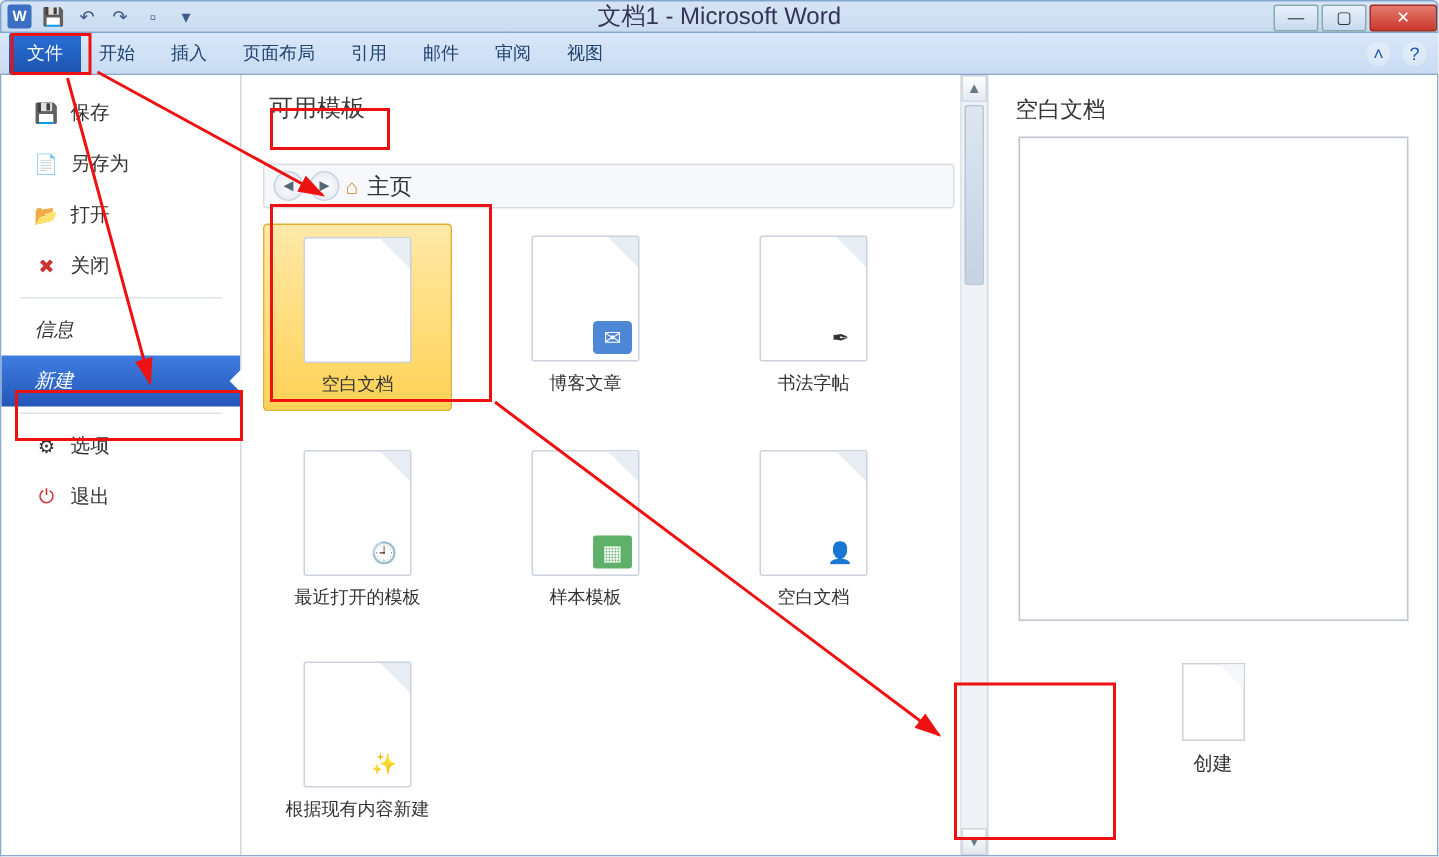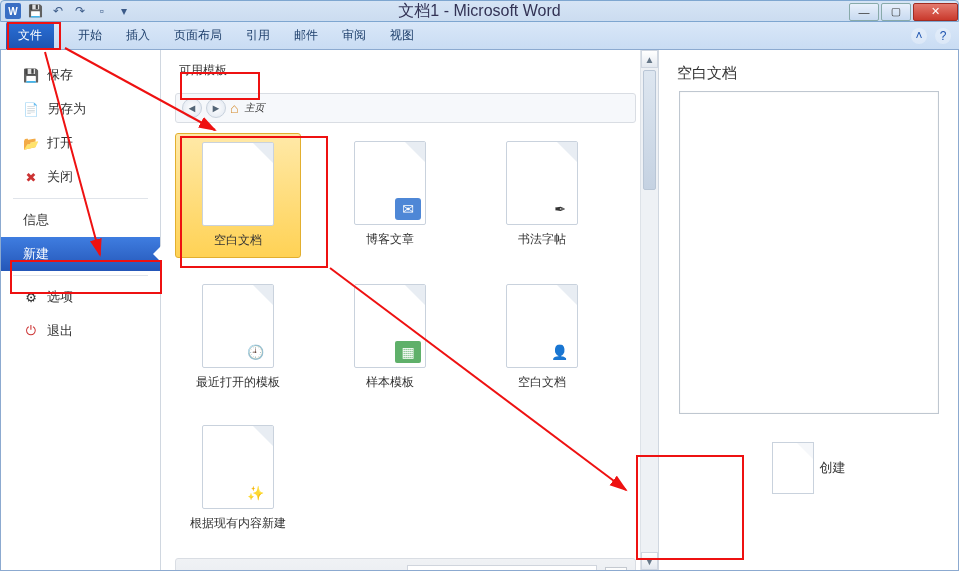--- a/index.html
+++ b/index.html
@@ -11,41 +11,41 @@
 .qat-icon { width:16px; height:16px; margin:0 3px; display:flex; align-items:center; justify-content:center; color:#3b5a88; font-size:12px;}
 .title-bar .title-text { position:absolute; left:50%; transform:translateX(-50%); font-size:16px; color:#335; }
 .title-bar .win-btns { margin-left:auto; display:flex;}
 .win-btn { width:30px; height:18px; margin-left:2px; margin-top:1px; border-radius:2px; display:flex; align-items:center; justify-content:center; font-size:11px; color:#333;}
 .win-btn.min,.win-btn.max{ background:linear-gradient(#e8f0fb,#c8daf0); border:1px solid #8aa;}
 .win-btn.close{ background:linear-gradient(#e47a6f,#c9392c); color:#fff; width:45px; border:1px solid #a02c22;}
 
 
 .ribbon { height: 28px; background: linear-gradient(#d9e7f8,#c9dcf3); border-bottom:1px solid #8caad0; display:flex; align-items:stretch; padding-left:6px; position:relative;}
 .ribbon-tab { padding:0 12px; display:flex; align-items:center; font-size:12px; color:#21426e; cursor:pointer;}
-.ribbon-tab.file { background:linear-gradient(#2a6fd6,#1d54b0); color:#fff; border-radius:2px 2px 0 0; margin-right:12px;text-align:right;}
+.ribbon-tab.file { background:linear-gradient(#2a6fd6,#1d54b0); color:#fff; border-radius:2px 2px 0 0; margin-right:0;text-align:right;}
 .ribbon .right { margin-left:auto; display:flex; align-items:center; padding-right:8px; gap:8px;}
 .ribbon .right .rb { width:16px;height:16px;display:flex;align-items:center;justify-content:center;color:#1d54b0;font-size:12px;background:rgba(255,255,255,.3);border-radius:8px;}
 
 
 .backstage { display:flex; height: calc(100% - 50px); border:1px solid #8caad0; border-top:none; background:#fff;}
 .bs-left { width:160px; background:#fff; border-right:1px solid #d0d7e0; padding-top:8px;}
 .bs-item { display:flex; align-items:center; font-size:13px; color:#333; padding:8px 16px 8px 22px; gap:8px; cursor:pointer;}
 .bs-item .mi { width:16px; height:16px; display:flex; align-items:center; justify-content:center; font-size:13px;}
-.bs-item.noicon { padding-left:22px; }
+.bs-item.noicon { padding-left:22px;font-style:italic; }
 .bs-item.selected { background:linear-gradient(#3f7de0,#2456b8); color:#fff; position:relative;}
 .bs-item.selected::after{ content:""; position:absolute; right:-1px; top:50%; transform:translateY(-50%); border:8px solid transparent; border-right-color:#fff;}
 .bs-sep { height:1px; background:#e0e4ea; margin:4px 12px;}
 
 .bs-main { flex:1; display:flex; overflow:hidden;}
 .templates { flex:1; padding:10px 4px 10px 14px; overflow:auto; position:relative;}
-.tpl-header { font-size:12px; color:#3a3a3a; margin-bottom:12px; padding:2px 4px;}
+.tpl-header { font-size:16px; color:#3a3a3a; margin-bottom:24px; padding:2px 4px;}
 .tpl-nav { display:flex; align-items:center; gap:4px; border:1px solid #d9dde3; border-radius:3px; padding:4px 6px; background:#f6f8fb; margin-bottom:10px;}
 .tpl-nav .nbtn { width:20px;height:20px; border-radius:10px; background:radial-gradient(#fff,#dfe6f0); border:1px solid #c9d2dd; display:flex;align-items:center;justify-content:center;font-size:11px;color:#567;}
 .tpl-nav .home { color:#d48a2a; font-size:14px;}
-.tpl-nav .crumb{ font-size:10px; color:#333; margin-left:2px;font-style:italic;}
+.tpl-nav .crumb{ font-size:15px; color:#333; margin-left:2px;}
 
 .tpl-grid { display:flex; flex-wrap:wrap; gap:18px 26px; }
 .tpl-item { width:126px; display:flex; flex-direction:column; align-items:center; gap:6px; padding:8px 4px; border-radius:3px; cursor:pointer;}
 .tpl-item.selected { background:linear-gradient(#ffe9a8,#ffd255); border:1px solid #e2af2f;}
 .tpl-icon { width:72px;height:84px; background:#fff; border:1px solid #c9d2dd; border-radius:2px; position:relative; display:flex;align-items:center;justify-content:center;}
 .tpl-icon::before{ content:""; position:absolute; top:0; right:0; border:10px solid transparent; border-top-color:#e8edf3; border-right-color:#e8edf3;}
 .tpl-icon .overlay{ position:absolute; bottom:4px; right:4px; width:26px;height:22px; border-radius:3px; display:flex;align-items:center;justify-content:center;font-size:14px;}
 .tpl-label { font-size:12px; color:#333;}
 
 .group-header { display:flex; align-items:center; gap:8px; background:linear-gradient(#f0f2f5,#e5e9ee); border:1px solid #d9dde3; border-radius:3px; padding:6px 8px; margin-top:18px;}
@@ -55,21 +55,21 @@
 
 
 .scroll-col{ width:18px; background:#eef1f5; border-left:1px solid #dde2e8; position:relative;}
 .scroll-col .arrow{height:18px;display:flex;align-items:center;justify-content:center;font-size:10px;color:#678;background:linear-gradient(#fff,#e4e9f0);border:1px solid #cfd6e0;}
 .scroll-col .thumb{position:absolute; top:20px; left:2px; right:2px; height:120px; background:linear-gradient(#dde6f0,#c5d2e2); border:1px solid #b9c6d6; border-radius:2px;}
 
 
 .preview { width:300px; border-left:1px solid #d0d7e0; padding:14px 18px 10px; display:flex; flex-direction:column; align-items:center; background:#fff; position:relative;}
 .preview .pv-title{ font-size:15px; color:#333; align-self:flex-start; margin-bottom:8px;}
 .preview .pv-page{ width:260px; height:323px; border:1px solid #bfc7d0; background:#fff; box-shadow:0 0 2px rgba(0,0,0,.07) inset;}
-.create-btn{ margin-top:22px; display:flex; align-items:center; gap:6px; padding:6px 26px; cursor:pointer;}
+.create-btn{ margin-top:22px; display:flex; flex-direction:column; align-items:center; gap:6px; padding:6px 26px; cursor:pointer;}
 .create-btn .ci{ width:42px;height:52px;border:1px solid #c9d2dd;background:#fff;position:relative;}
 .create-btn .ci::before{ content:""; position:absolute; top:0; right:0; border:8px solid transparent; border-top-color:#fff0; border-right-color:#fff0; background:linear-gradient(135deg,#fff 49%,#dfe5ec 50%); width:0;height:0; border-width:8px; border-style:solid; border-color:#f5f7fa #f5f7fa transparent transparent;}
 .create-btn .cl{ font-size:13px; color:#333;}
 
 
 .red-box{ position:absolute; border:2px solid #e11; pointer-events:none;}
 .rb-file{ top:22px; left:7px; width:54px; height:28px;}
 .rb-header{ top:72px; left:180px; width:80px; height:28px;}
 .rb-tpl{ top:136px; left:180px; width:148px; height:132px;}
 .rb-new{ top:260px; left:10px; width:152px; height:34px;}

